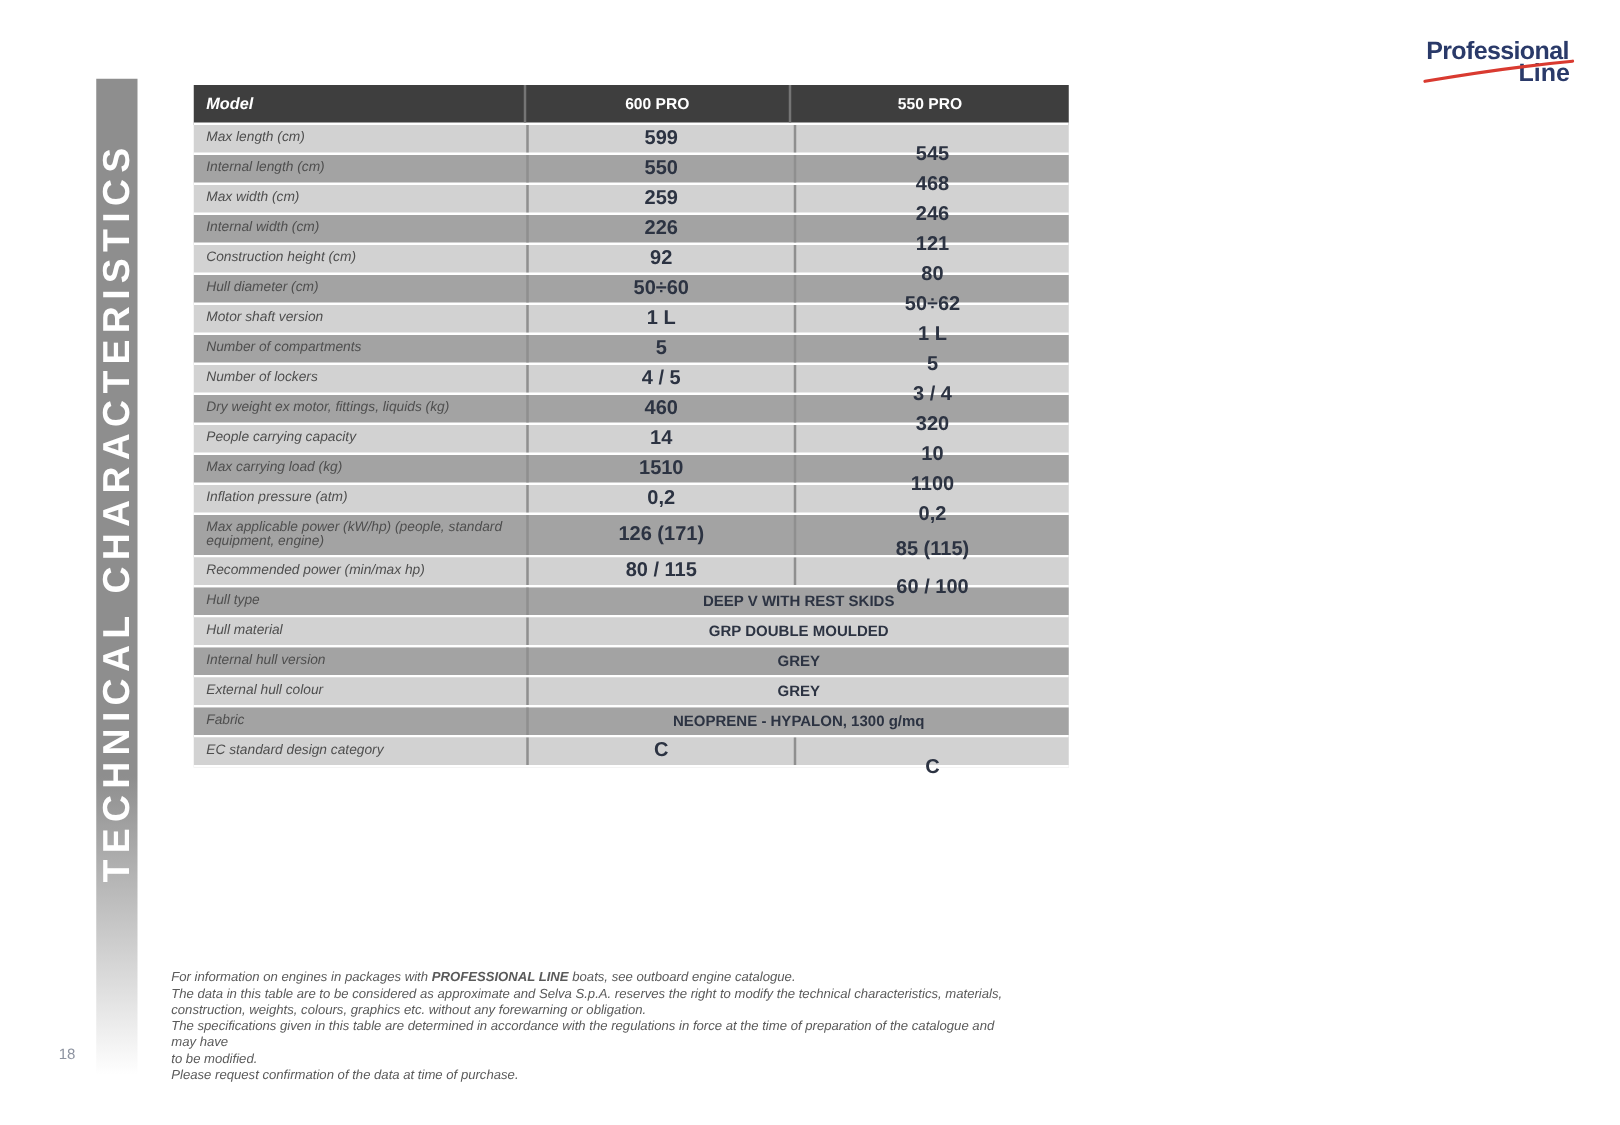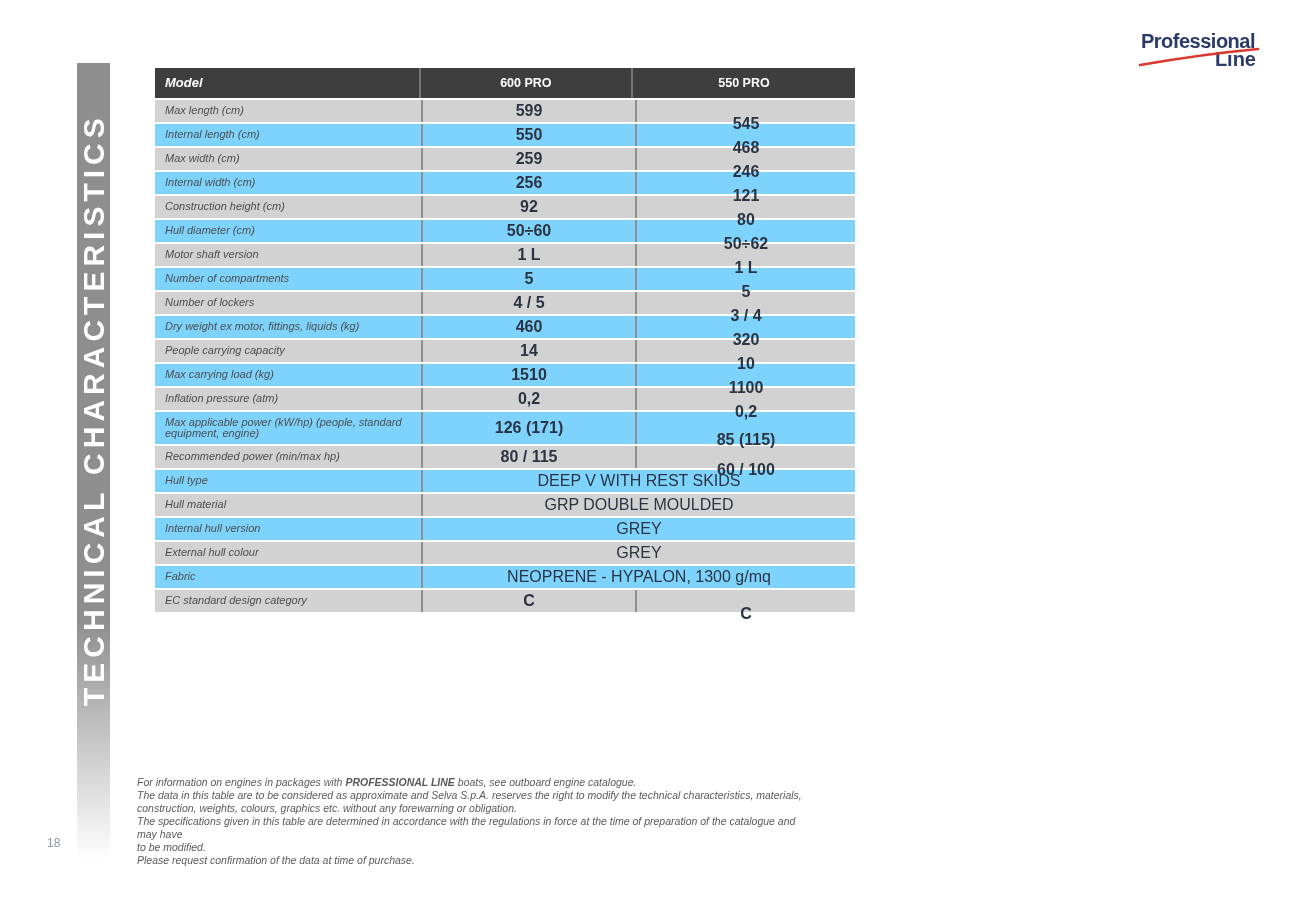--- a/index.html
+++ b/index.html
@@ -21,30 +21,30 @@
   .logo-word2 { font-size:20px; font-weight:bold; color:var(--logo-navy,#2a3a69); text-align:right; margin-top:-5px; padding-right:10px; }
   .logo-swoosh { position:absolute; left:0; top:0; width:136px; height:50px; pointer-events:none; }
 
   
   .spec-table { position:absolute; left:155px; top:68px; width:700px; }
   .spec-header { display:flex; height:32px; background:var(--header-bg,#3e3e3e); border-bottom:2px solid #fff; color:#fff; }
   .h-model { width:268px; padding-left:10px; font-style:italic; font-weight:bold; font-size:13px;
     line-height:30px; border-right:2px solid #757575; }
   .h-col { width:214px; text-align:center; font-weight:bold; font-size:12.5px; line-height:30px; border-right:2px solid #757575; }
   .h-col.last { width:224px; border-right:none; }
-  .spec-row { display:flex; height:24px; background:#7dd3fc; border-bottom:2px solid #fff; }
+  .spec-row { display:flex; height:24px; background:#a3a3a3; border-bottom:2px solid #fff; }
   .spec-row.gray { background:var(--row-gray,#d2d2d2); }
   .spec-row.tall { height:34px; }
   .c-label { width:268px; padding:0 8px 0 10px; border-right:2px solid #8f8f8f;
     font-style:italic; font-size:11px; color:#4e4e4e; display:flex; align-items:center; line-height:11.5px; }
   .c-val { width:214px; border-right:2px solid #8f8f8f; display:flex; align-items:center; justify-content:center;
     font-weight:bold; font-size:16px; color:var(--value-ink,#2c3342); }
   .c-val.last { width:218px; border-right:none;margin-top:24px; }
   .c-span { width:432px; display:flex; align-items:center; justify-content:center;
-    font-weight:normal; font-size:16px; color:var(--value-ink,#2c3342); }
+    font-weight:bold; font-size:12px; color:var(--value-ink,#2c3342); }
 
   
   .notes { position:absolute; left:137px; top:776px; width:670px;
     font-size:10.5px; font-style:italic; color:#5a5a5a; line-height:13px; }
   .notes b { font-weight:bold; }
 
   .page-num { position:absolute; left:47px; top:836px; font-size:12px; color:#8d93a0; }
 </style>
 </head>
 <body>
@@ -79,21 +79,21 @@
           <div class="c-val">550</div>
           <div class="c-val last">468</div>
         </div>
         <div class="spec-row gray">
           <div class="c-label">Max width (cm)</div>
           <div class="c-val">259</div>
           <div class="c-val last">246</div>
         </div>
         <div class="spec-row">
           <div class="c-label">Internal width (cm)</div>
-          <div class="c-val">256</div>
+          <div class="c-val">226</div>
           <div class="c-val last">121</div>
         </div>
         <div class="spec-row gray">
           <div class="c-label">Construction height (cm)</div>
           <div class="c-val">92</div>
           <div class="c-val last">80</div>
         </div>
         <div class="spec-row">
           <div class="c-label">Hull diameter (cm)</div>
           <div class="c-val">50÷60</div>

